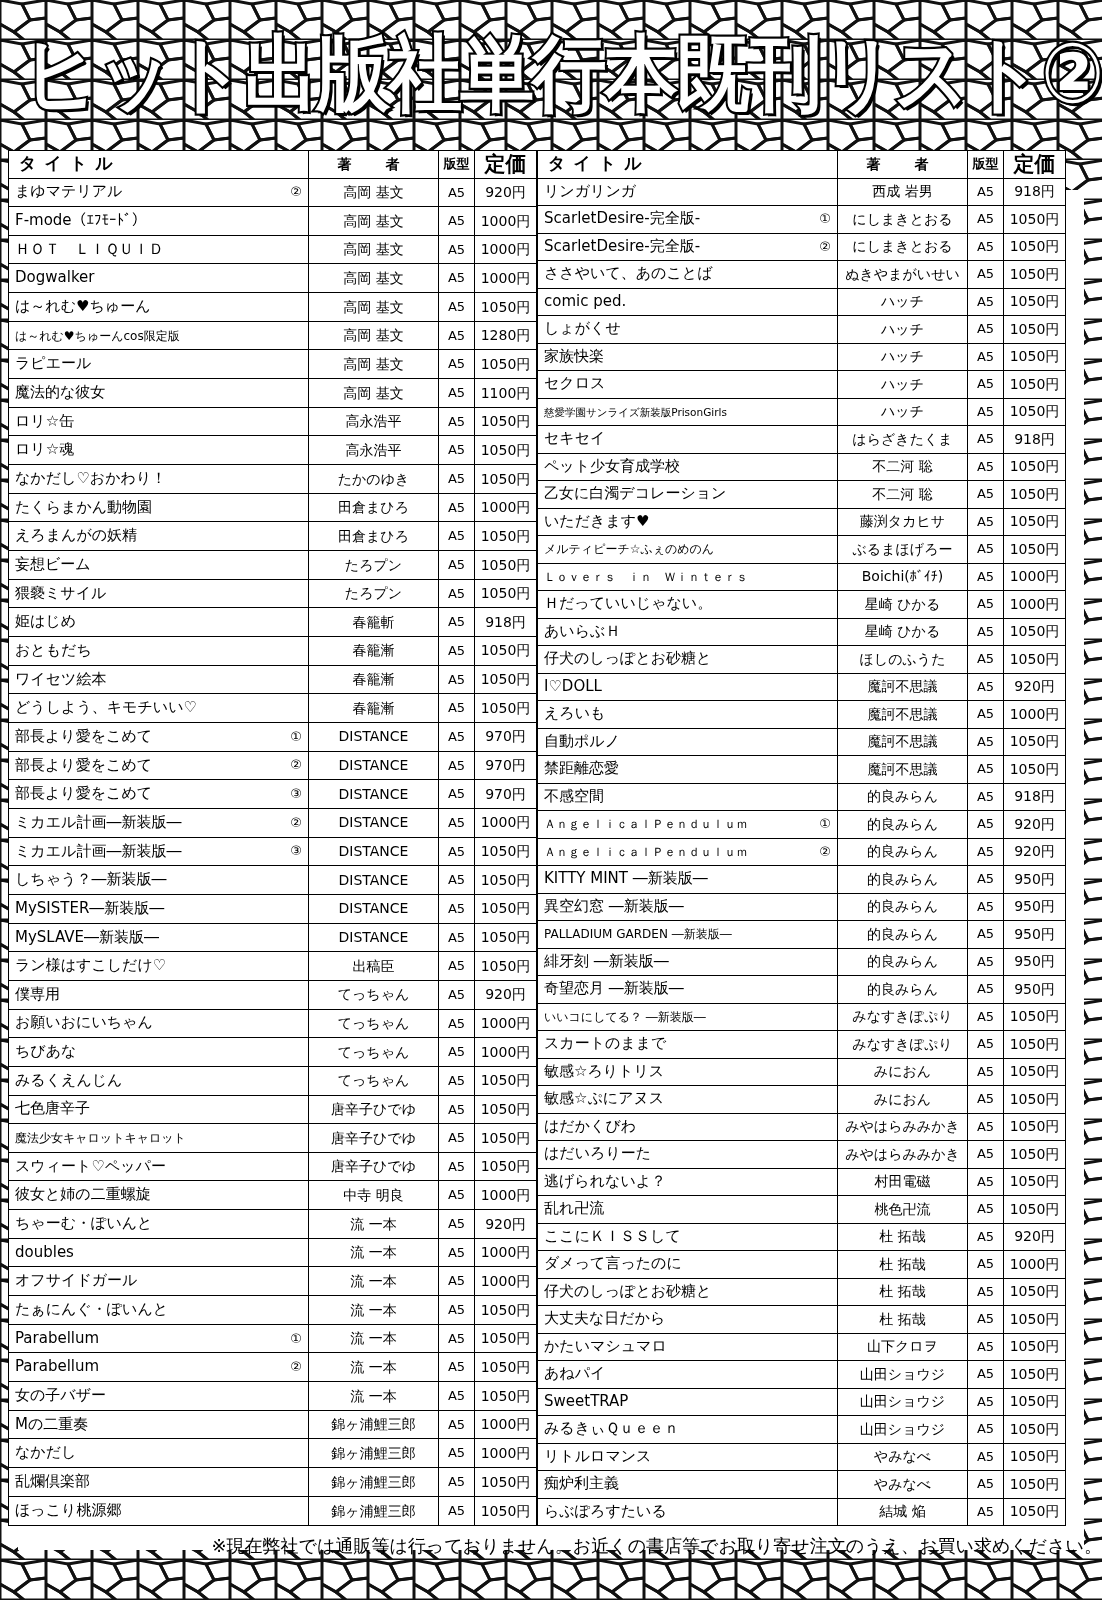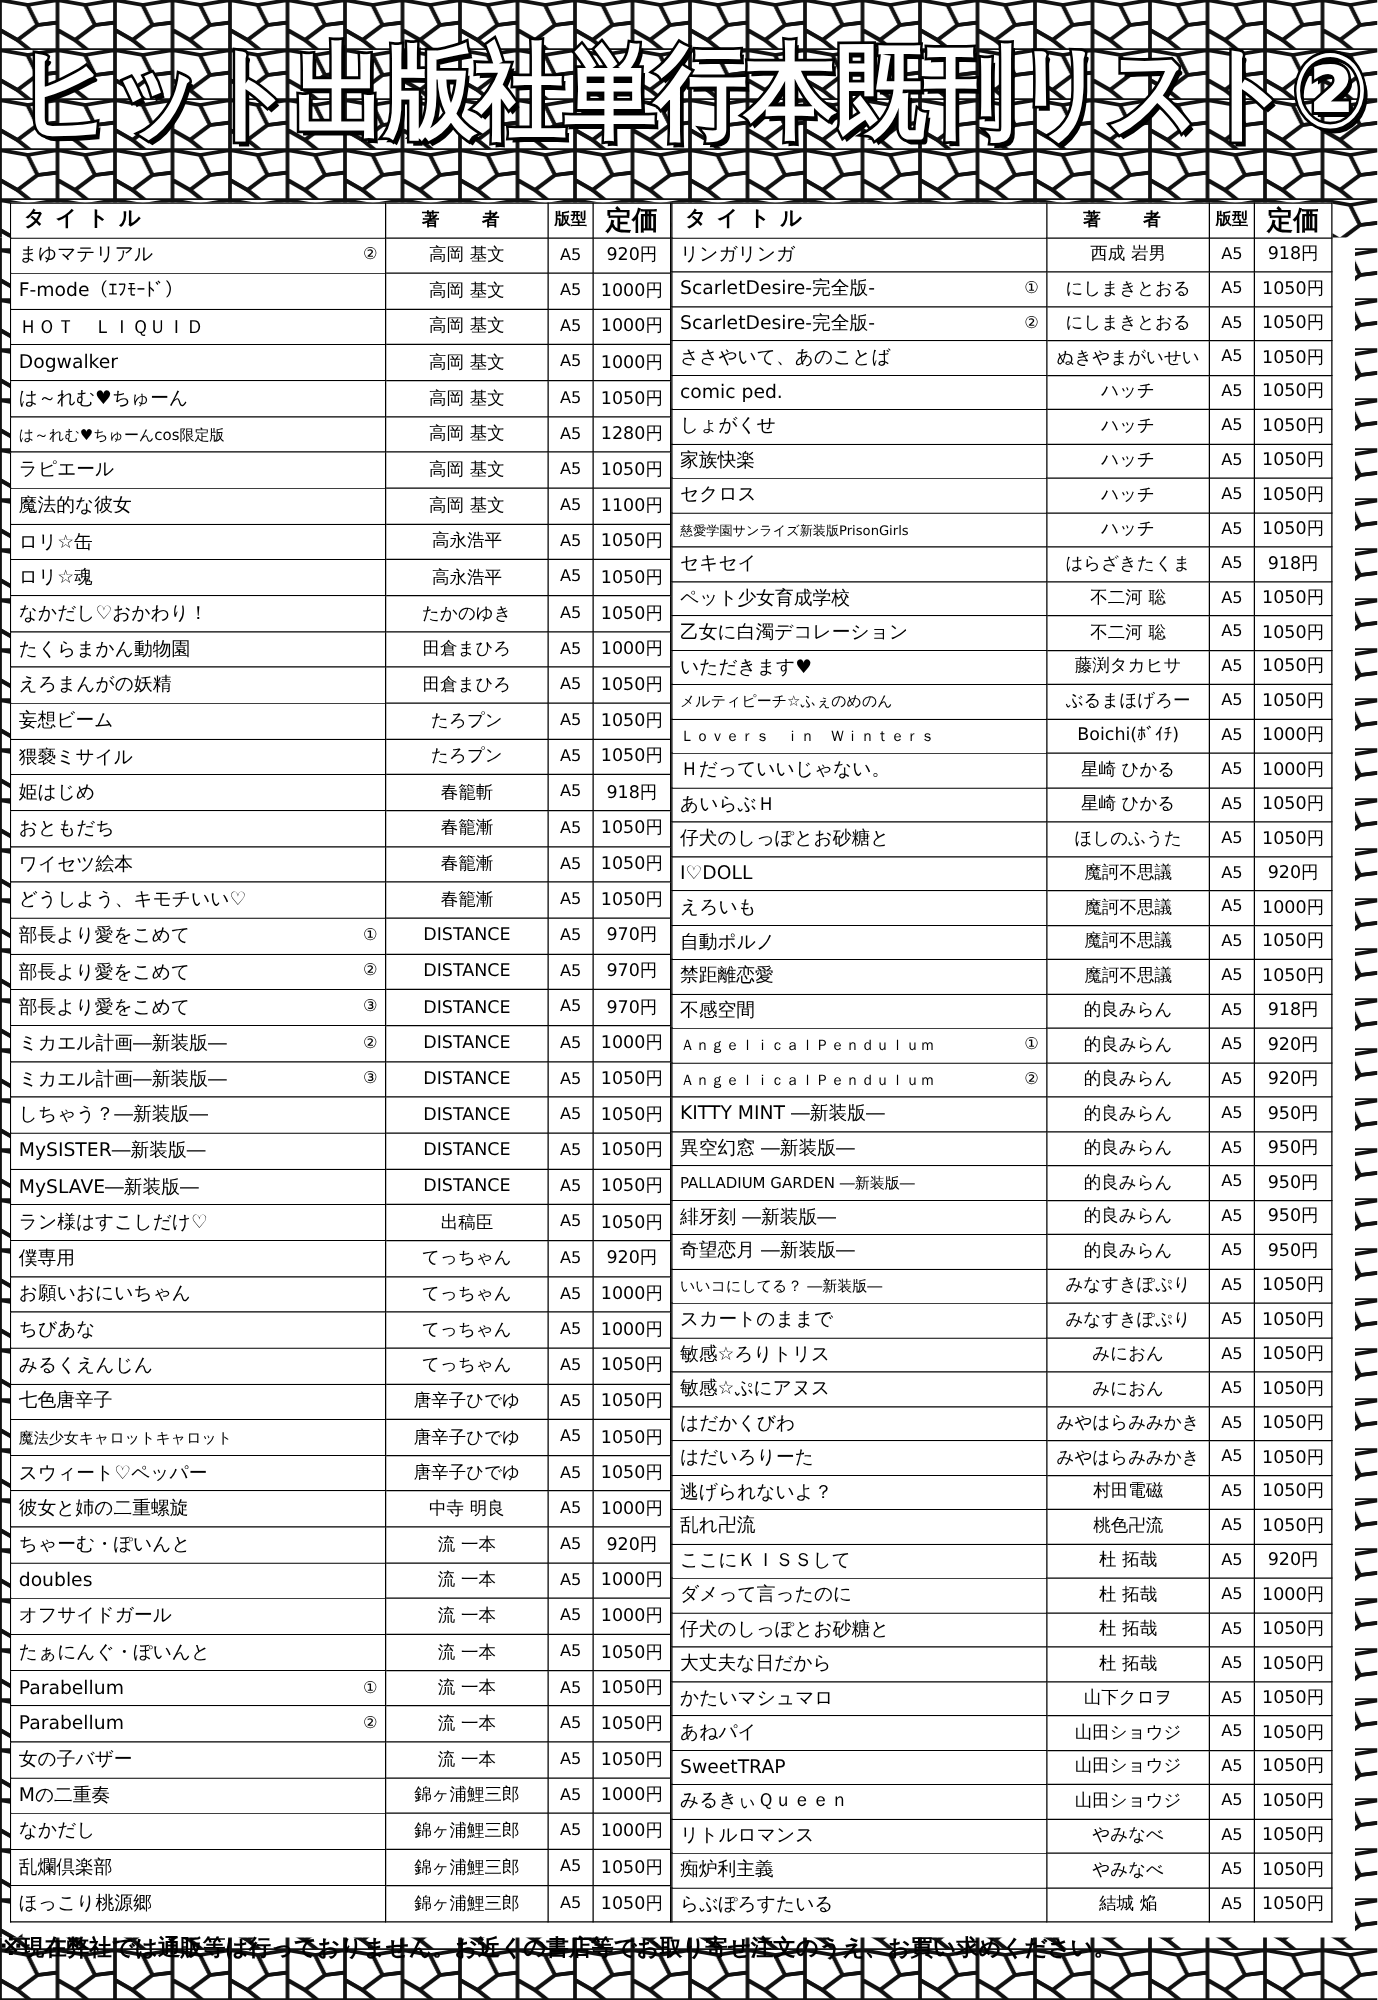--- a/index.html
+++ b/index.html
@@ -20,21 +20,21 @@
   .page{
     position:relative;z-index:2;
     width:1102px;height:1600px;
     box-sizing:border-box;
     padding:0;
   }
   
   .title-wrap{
     position:relative;
     height:150px;
-    display:flex;align-items:center;justify-content:center;
+    display:flex;align-items:center;justify-content:flex-end;
     padding-left:6px;
     z-index:3;
   }
   .title{
     font-family:"DejaVu Sans","Liberation Sans",sans-serif;
     font-weight:bold;
     font-size:74px;
     letter-spacing:-2px;
     color:#fff;
     -webkit-text-stroke:4px #000;
@@ -47,21 +47,20 @@
   }
   
   .tables{
     position:relative;
     z-index:3;
     display:flex;
     gap:0px;
     padding:0 8px;
     box-sizing:border-box;
     width:962px;
-    margin-top:12px;
   }
   table{
     border-collapse:collapse;
     background:#fff;
     table-layout:fixed;
   }
   table.col{width:543px;}
   th,td{
     border:1px solid #000;
     font-size:15px;
@@ -89,22 +88,22 @@
   .c-price{width:62px;text-align:center;font-size:14px;}
   .tnum{
     position:absolute;right:6px;top:50%;transform:translateY(-50%);
     font-size:13px;
   }
   .small{font-size:12px;}
   .xsmall{font-size:10.5px;}
   
   .footer{
     position:relative;z-index:3;
-    text-align:left;
-    font-weight:bold;
+    text-align:right;
+    font-weight:normal;
     font-size:18px;
     padding-top:8px;
     letter-spacing:0px;
   }
 </style>
 </head>
 <body>
 
 <svg class="mosaic" viewBox="0 0 1102 1600" preserveAspectRatio="none">
   <defs>

